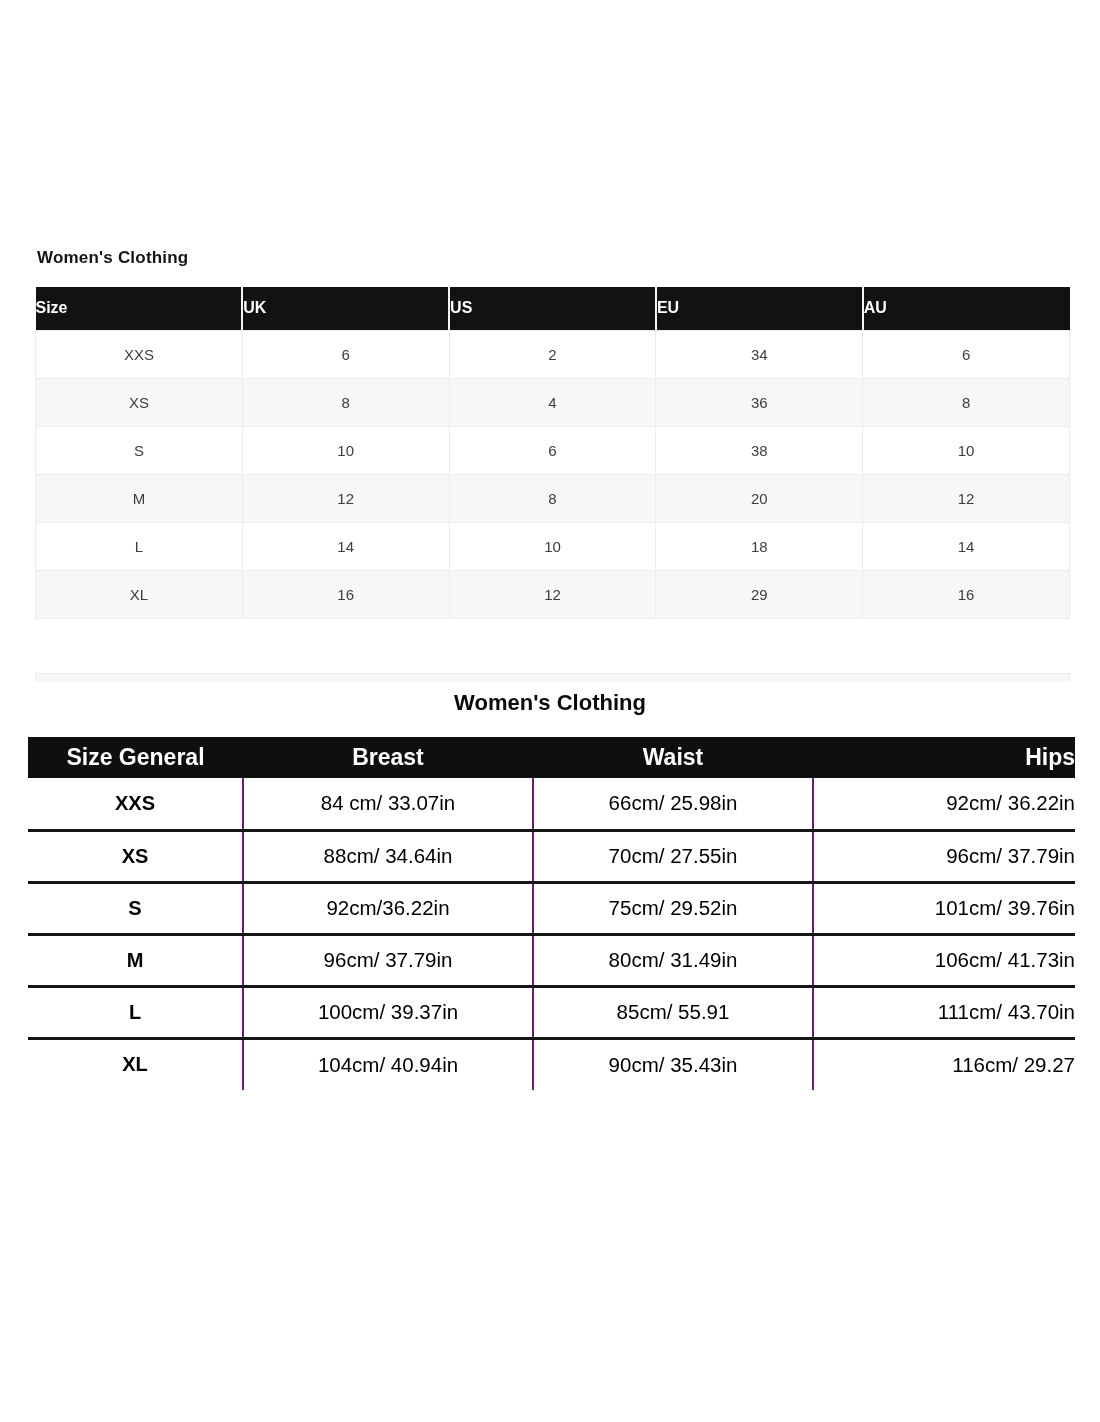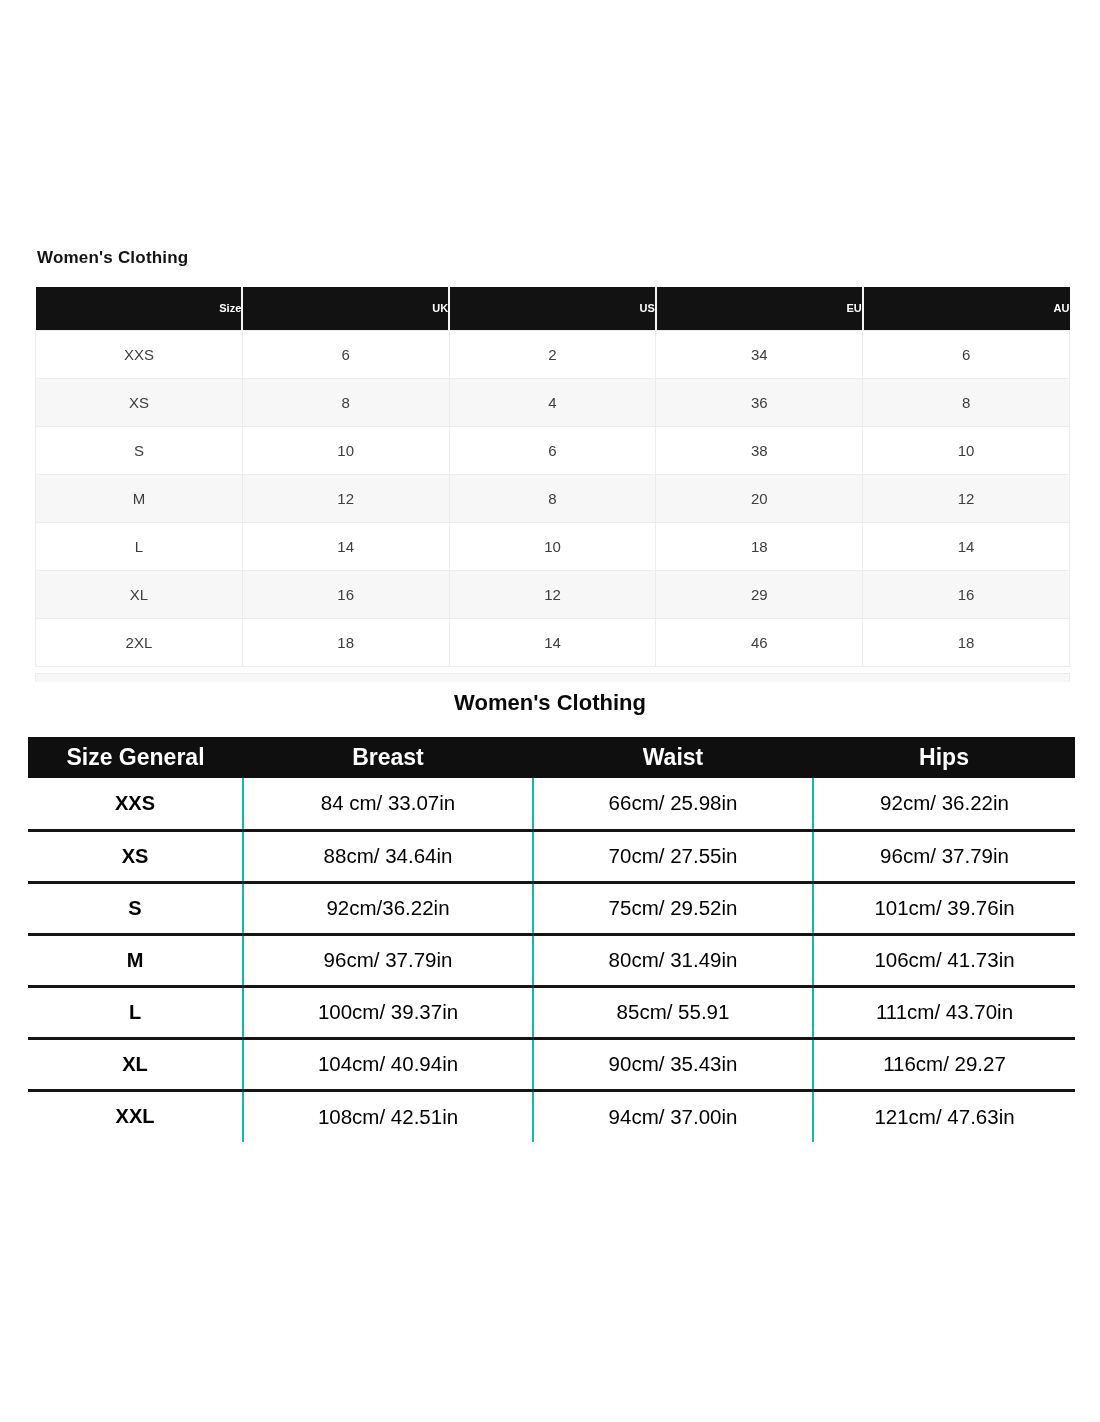--- a/index.html
+++ b/index.html
@@ -13,22 +13,22 @@
   .title1 {
     position: absolute; left: 37px; top: 248px;
     font-size: 17px; font-weight: bold; color: #141414; letter-spacing: 0.2px;
   }
   .t1 {
     position: absolute; left: 35px; top: 287px; width: 1035px;
     border-collapse: collapse; table-layout: fixed;
   }
   .t1 th {
     background: #121212; color: #ffffff;
-    font-size: 11px; font-weight: 600; height: 43px;
-    text-align: right; vertical-align: middle;
+    font-size: 16px; font-weight: 600; height: 43px;
+    text-align: left; vertical-align: middle;
     border-left: 2px solid #f5f5f5;
   }
   .t1 th:first-child { border-left: none; }
   .t1 td {
     height: 48px; text-align: center; vertical-align: middle;
     font-size: 15px; color: #3d3d3d; background: #ffffff;
     border: 1px solid #ececec;
   }
   .t1 tbody tr:nth-child(even) td { background: #f7f7f7; }
   .t1-partial {
@@ -51,22 +51,22 @@
     text-align: center; vertical-align: middle;
   }
   .t2 td {
     height: 52px; text-align: center; vertical-align: middle;
     font-size: 20.5px; color: #000000; background: #ffffff;
   }
   .t2 td:first-child { font-weight: bold; font-size: 20px; }
   .t2 th:nth-child(1), .t2 td:nth-child(1) { width: 215px; }
   .t2 th:nth-child(2), .t2 td:nth-child(2) { width: 290px; }
   .t2 th:nth-child(3), .t2 td:nth-child(3) { width: 280px; }
-  .t2 th:nth-child(4), .t2 td:nth-child(4) { width: 262px; }
-  .t2 tbody td + td { border-left: 2px solid #14b8a6; }
+  .t2 th:nth-child(4), .t2 td:nth-child(4) { width: 262px; text-align: right; }
+  .t2 tbody td + td { border-left: 2px solid #701a75; }
   .t2 tbody tr + tr td { border-top: 3px solid #151515; }
 </style>
 </head>
 <body>
 
 <div class="title1">Women's Clothing</div>
 
 <table class="t1">
     <thead>
       <tr>
@@ -113,27 +113,20 @@
         <td>18</td>
         <td>14</td>
       </tr>
       <tr>
         <td>XL</td>
         <td>16</td>
         <td>12</td>
         <td>29</td>
         <td>16</td>
       </tr>
-      <tr>
-        <td>2XL</td>
-        <td>18</td>
-        <td>14</td>
-        <td>46</td>
-        <td>18</td>
-      </tr>
     </tbody>
   </table>
 
 <div class="t1-partial"></div>
 
 <div class="title2">Women's Clothing</div>
 
 <table class="t2">
     <thead>
       <tr>
@@ -173,20 +166,14 @@
         <td>100cm/ 39.37in</td>
         <td>85cm/ 55.91</td>
         <td>111cm/ 43.70in</td>
       </tr>
       <tr>
         <td>XL</td>
         <td>104cm/ 40.94in</td>
         <td>90cm/ 35.43in</td>
         <td>116cm/ 29.27</td>
       </tr>
-      <tr>
-        <td>XXL</td>
-        <td>108cm/ 42.51in</td>
-        <td>94cm/ 37.00in</td>
-        <td>121cm/ 47.63in</td>
-      </tr>
     </tbody>
   </table>
 
 </body></html>

